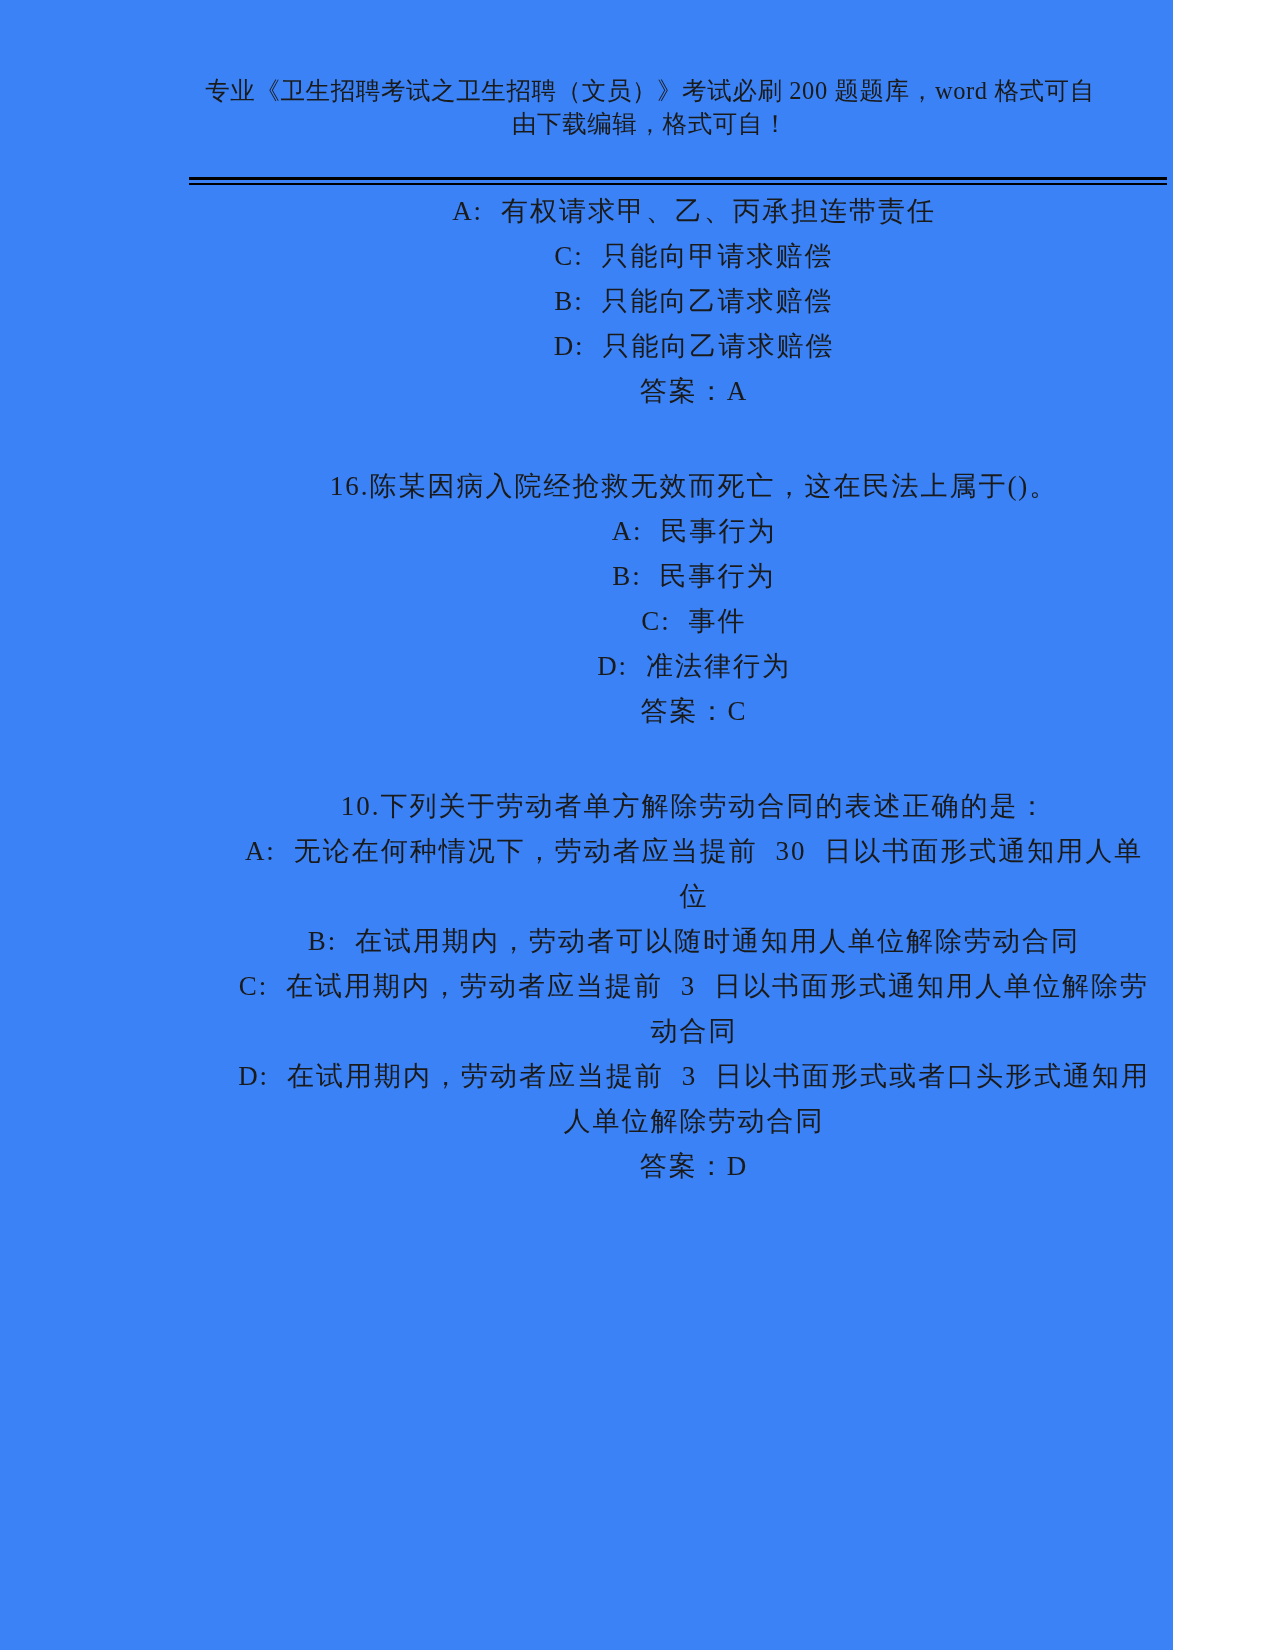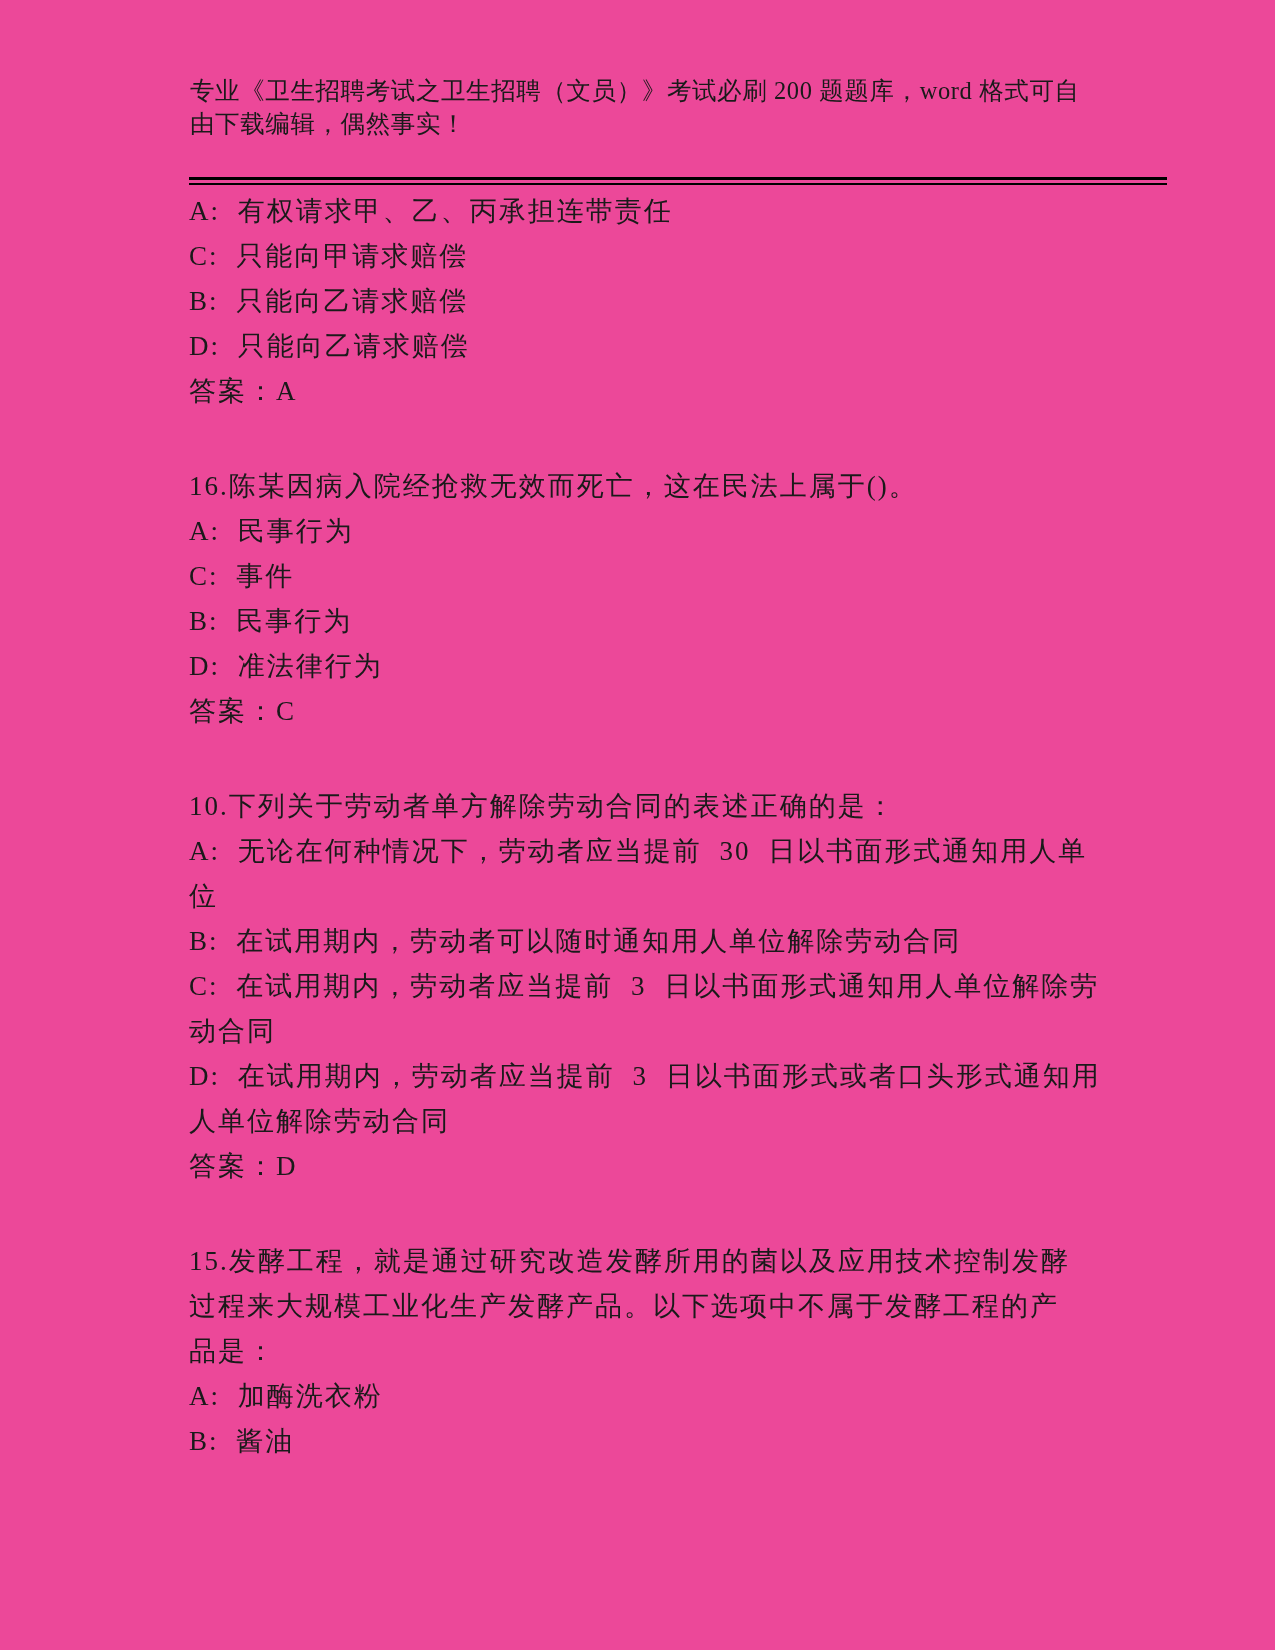--- a/index.html
+++ b/index.html
@@ -3,26 +3,27 @@
 <meta charset="utf-8">
 <title>Document Page</title>
 <style>
   :root{
     --text-color:#1a1a1a;
     --rule-color:#000000;
   }
   html,body{margin:0;padding:0;background:#ffffff;}
   .page{
     position:relative;
-    width:1275px;
+    width:1173px;
     height:1650px;
-    background:#ec4899;
+    background:#3b82f6;
     overflow:hidden;
     font-family:"Liberation Serif","DejaVu Serif",serif;
     color:var(--text-color);
+    text-align:center;
   }
   .header{
     position:absolute;
     left:190px;
     top:74px;
     width:920px;
   }
   .header-line{
     font-size:24.5px;
     line-height:33px;
@@ -58,53 +59,46 @@
   .line.answer{
     font-weight:normal;
   }
 </style>
 </head>
 <body>
 
 <div class="page">
   <div class="header">
     <div class="header-line">专业《卫生招聘考试之卫生招聘（文员）》考试必刷 200 题题库，word 格式可自</div>
-    <div class="header-line">由下载编辑，偶然事实！</div>
+    <div class="header-line">由下载编辑，格式可自！</div>
   </div>
 
   <div class="rule"></div>
 
   <div class="doc-body" id="doc-body">
       <div class="section">
         <div class="line">A: 有权请求甲、乙、丙承担连带责任</div>
         <div class="line">C: 只能向甲请求赔偿</div>
         <div class="line">B: 只能向乙请求赔偿</div>
         <div class="line">D: 只能向乙请求赔偿</div>
         <div class="line answer">答案：A</div>
       </div>
       <div class="section">
         <div class="line">16.陈某因病入院经抢救无效而死亡，这在民法上属于()。</div>
         <div class="line">A: 民事行为</div>
+        <div class="line">B: 民事行为</div>
         <div class="line">C: 事件</div>
-        <div class="line">B: 民事行为</div>
         <div class="line">D: 准法律行为</div>
         <div class="line answer">答案：C</div>
       </div>
       <div class="section">
         <div class="line">10.下列关于劳动者单方解除劳动合同的表述正确的是：</div>
         <div class="line">A: 无论在何种情况下，劳动者应当提前 30 日以书面形式通知用人单</div>
         <div class="line">位</div>
         <div class="line">B: 在试用期内，劳动者可以随时通知用人单位解除劳动合同</div>
         <div class="line">C: 在试用期内，劳动者应当提前 3 日以书面形式通知用人单位解除劳</div>
         <div class="line">动合同</div>
         <div class="line">D: 在试用期内，劳动者应当提前 3 日以书面形式或者口头形式通知用</div>
         <div class="line">人单位解除劳动合同</div>
         <div class="line answer">答案：D</div>
       </div>
-      <div class="section">
-        <div class="line">15.发酵工程，就是通过研究改造发酵所用的菌以及应用技术控制发酵</div>
-        <div class="line">过程来大规模工业化生产发酵产品。以下选项中不属于发酵工程的产</div>
-        <div class="line">品是：</div>
-        <div class="line">A: 加酶洗衣粉</div>
-        <div class="line">B: 酱油</div>
-      </div>
     </div>
 </div>
 
 </body></html>

